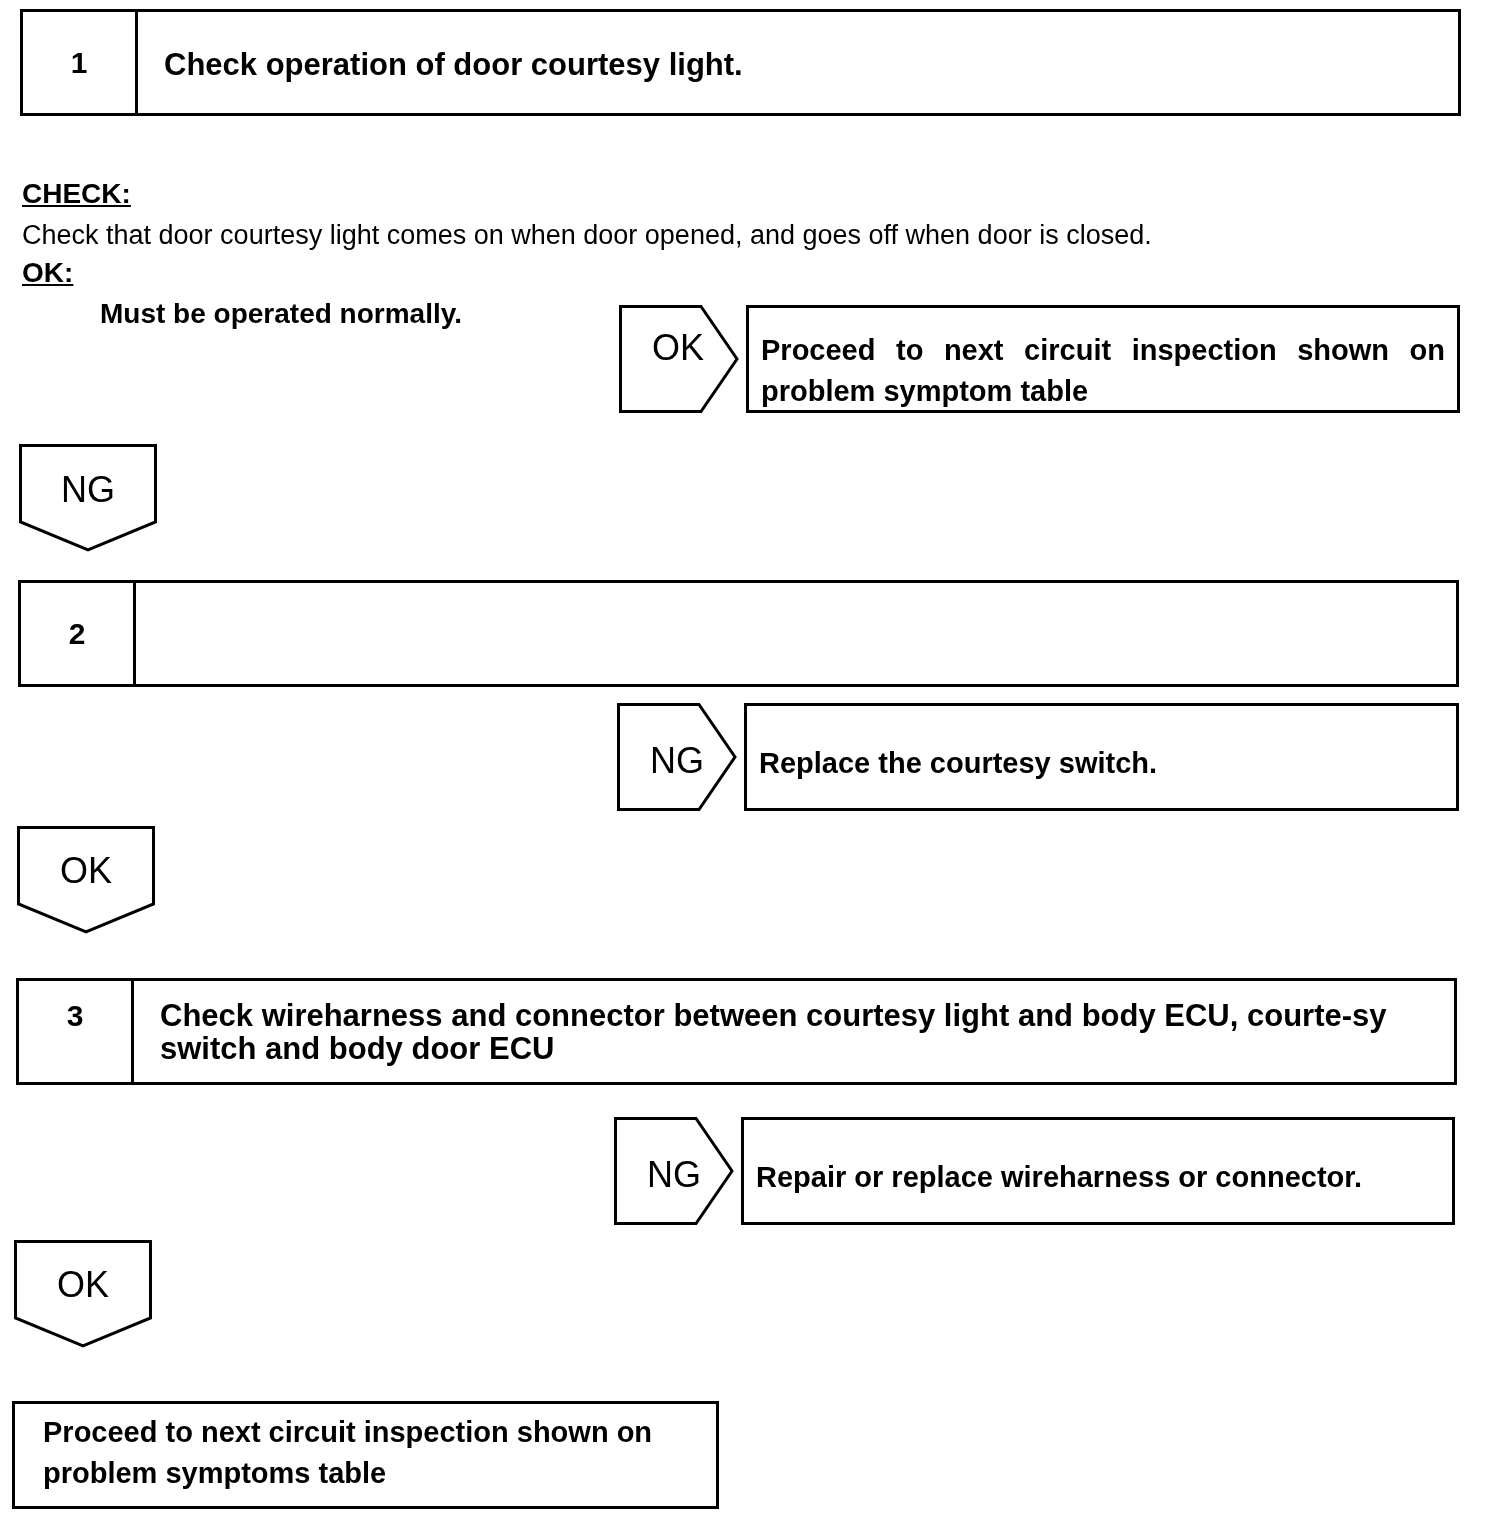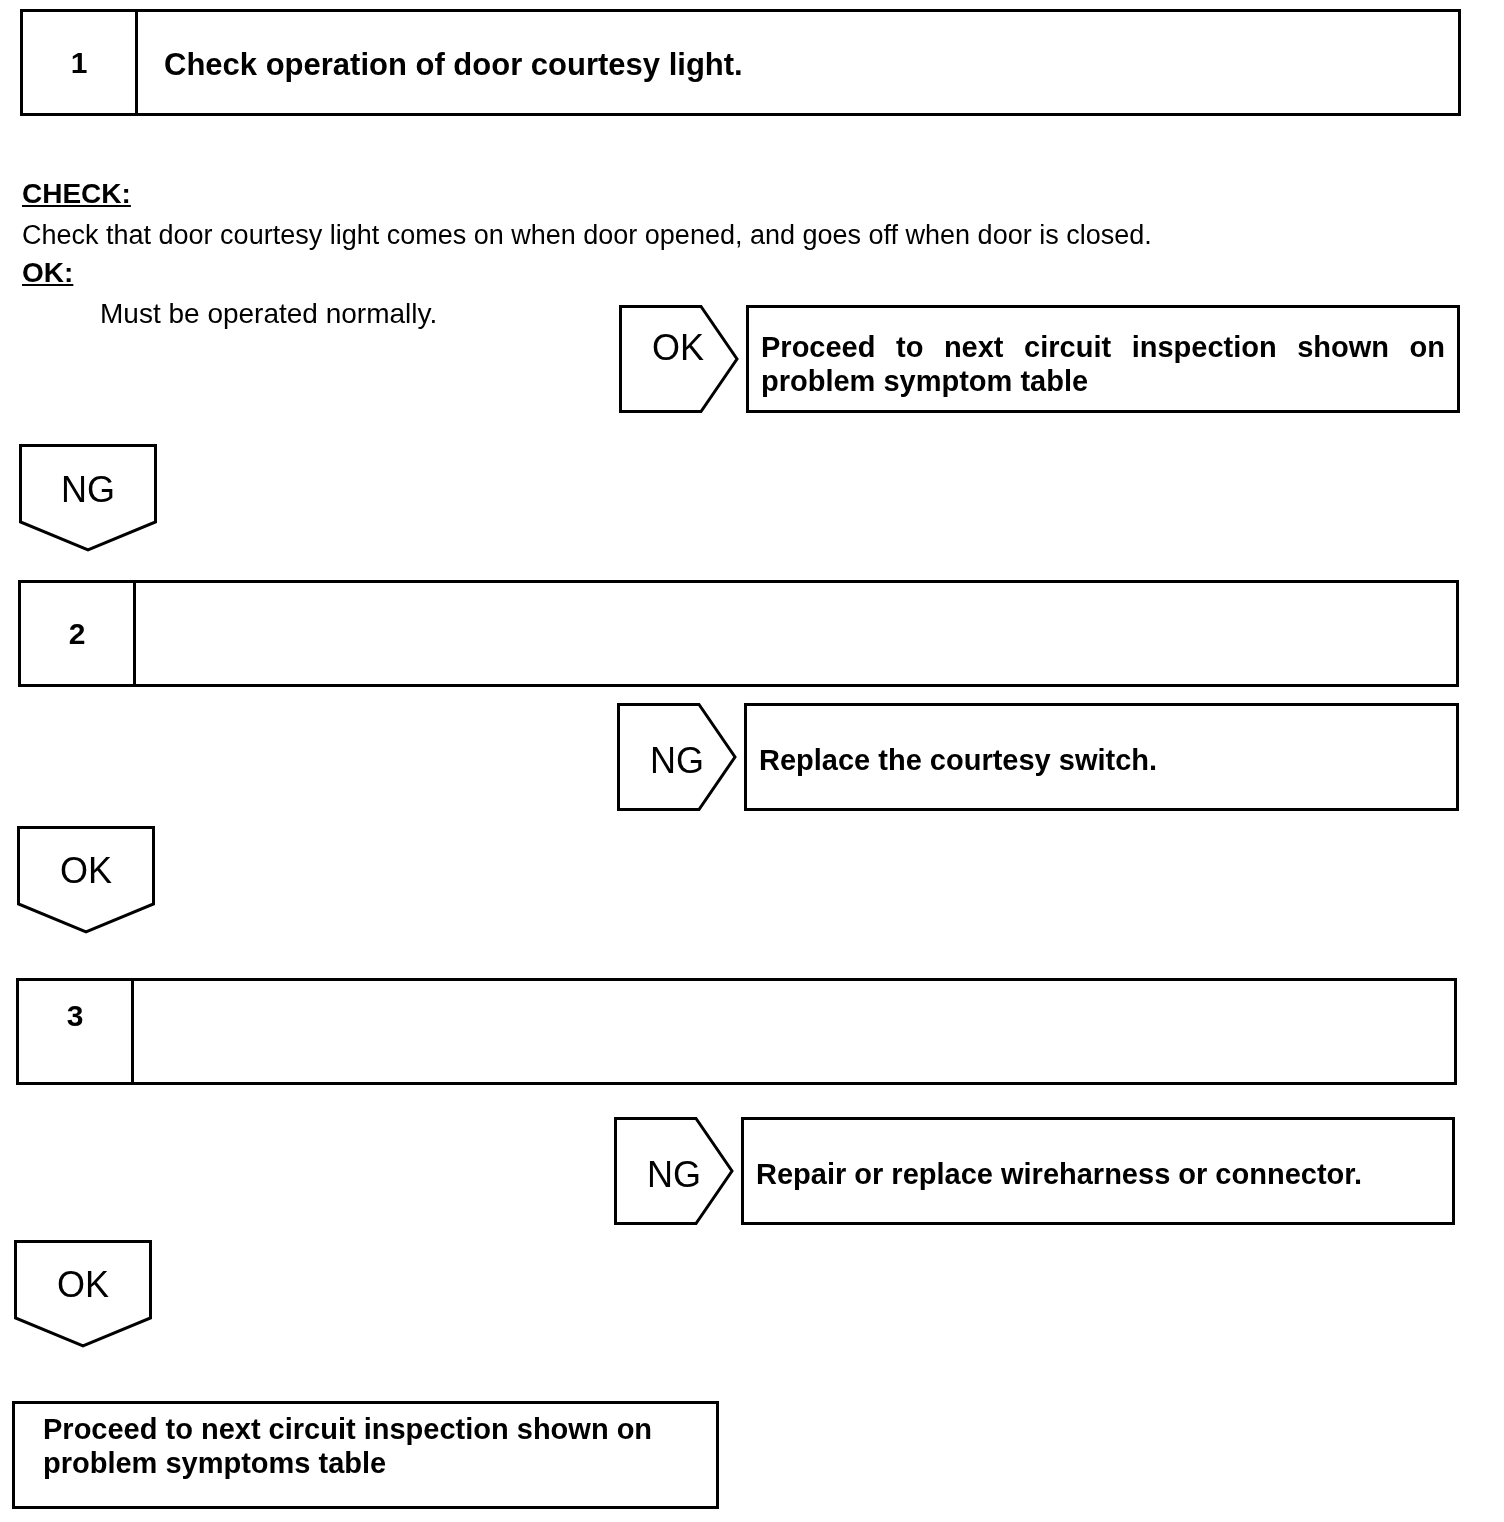--- a/index.html
+++ b/index.html
@@ -6,36 +6,36 @@
   body { width: 1504px; height: 1522px; position: relative; overflow: hidden;
          font-family: "Liberation Sans", sans-serif; color: #000; }
   .abs { position: absolute; margin-top: 48px; }
   .stepbox { position: absolute; border: 3px solid #000; box-sizing: border-box; background: #fff; }
   .stepnum { position: absolute; left: 0; top: 0; bottom: 0; width: 112px; border-right: 3px solid #000;
              font-weight: bold; font-size: 30px; text-align: center; }
   .steptitle { position: absolute; left: 126px; right: 12px; font-weight: bold; font-size: 31px; line-height: 33px; margin-left: 15px; }
   .label-u { font-weight: bold; text-decoration: underline; font-size: 28px; }
   .bodytext { font-size: 27px; }
   .resultbox { position: absolute; border: 3px solid #000; box-sizing: border-box; background: #fff;
-               font-weight: bold; font-size: 29px; line-height: 34px; padding: 0 12px; }
+               font-weight: bold; font-size: 29px; line-height: 41px; padding: 0 12px; }
   svg.shape { position: absolute; overflow: visible; }
   .tag { position: absolute; font-weight: normal; font-size: 36px; }
 </style>
 </head>
 <body>
 
 <div class="stepbox" style="left:20px; top:9px; width:1441px; height:107px;">
   <div class="stepnum"><span style="position:relative; top:34px;">1</span></div>
   <div class="steptitle" style="top:36px;">Check operation of door courtesy light.</div>
 </div>
 
 <div class="abs label-u" style="left:22px; top:130px;">CHECK:</div>
 <div class="abs bodytext" style="left:22px; top:172px;">Check that door courtesy light comes on when door opened, and goes off when door is closed.</div>
 <div class="abs label-u" style="left:22px; top:209px;">OK:</div>
-<div class="abs" style="left:100px; top:250px; font-weight:normal; font-size:28px;">Must be operated normally.</div>
+<div class="abs" style="left:100px; top:250px; font-weight:bold; font-size:28px;">Must be operated normally.</div>
 
 <svg class="shape" style="left:619px; top:305px;" width="122" height="108">
   <polygon points="1.5,1.5 82,1.5 118,54 82,106.5 1.5,106.5" fill="#fff" stroke="#000" stroke-width="3"></polygon>
 </svg>
 <div class="tag" style="left:652px; top:327px;">OK</div>
 <div class="resultbox" style="left:746px; top:305px; width:714px; height:108px; padding-top:22px; text-align:justify; text-align-last:left;">
   <span>Proceed to next circuit inspection shown on problem symptom table</span>
 </div>
 
 <svg class="shape" style="left:19px; top:444px;" width="138" height="108">
@@ -55,20 +55,21 @@
   <span>Replace the courtesy switch.</span>
 </div>
 
 <svg class="shape" style="left:17px; top:826px;" width="138" height="108">
   <polygon points="1.5,1.5 136.5,1.5 136.5,78 69,106 1.5,78" fill="#fff" stroke="#000" stroke-width="3"></polygon>
 </svg>
 <div class="tag" style="left:60px; top:850px;">OK</div>
 
 <div class="stepbox" style="left:16px; top:978px; width:1441px; height:107px;">
   <div class="stepnum"><span style="position:relative; top:18px;">3</span></div>
+  <div class="steptitle" style="top:18px; width:1300px;">Check wireharness and connector between courtesy light and body ECU, courte-sy switch and body door ECU</div>
 </div>
 
 <svg class="shape" style="left:614px; top:1117px;" width="122" height="108">
   <polygon points="1.5,1.5 82,1.5 118,54 82,106.5 1.5,106.5" fill="#fff" stroke="#000" stroke-width="3"></polygon>
 </svg>
 <div class="tag" style="left:647px; top:1154px;">NG</div>
 <div class="resultbox" style="left:741px; top:1117px; width:714px; height:108px; padding-top:37px;">
   <span>Repair or replace wireharness or connector.</span>
 </div>
 

